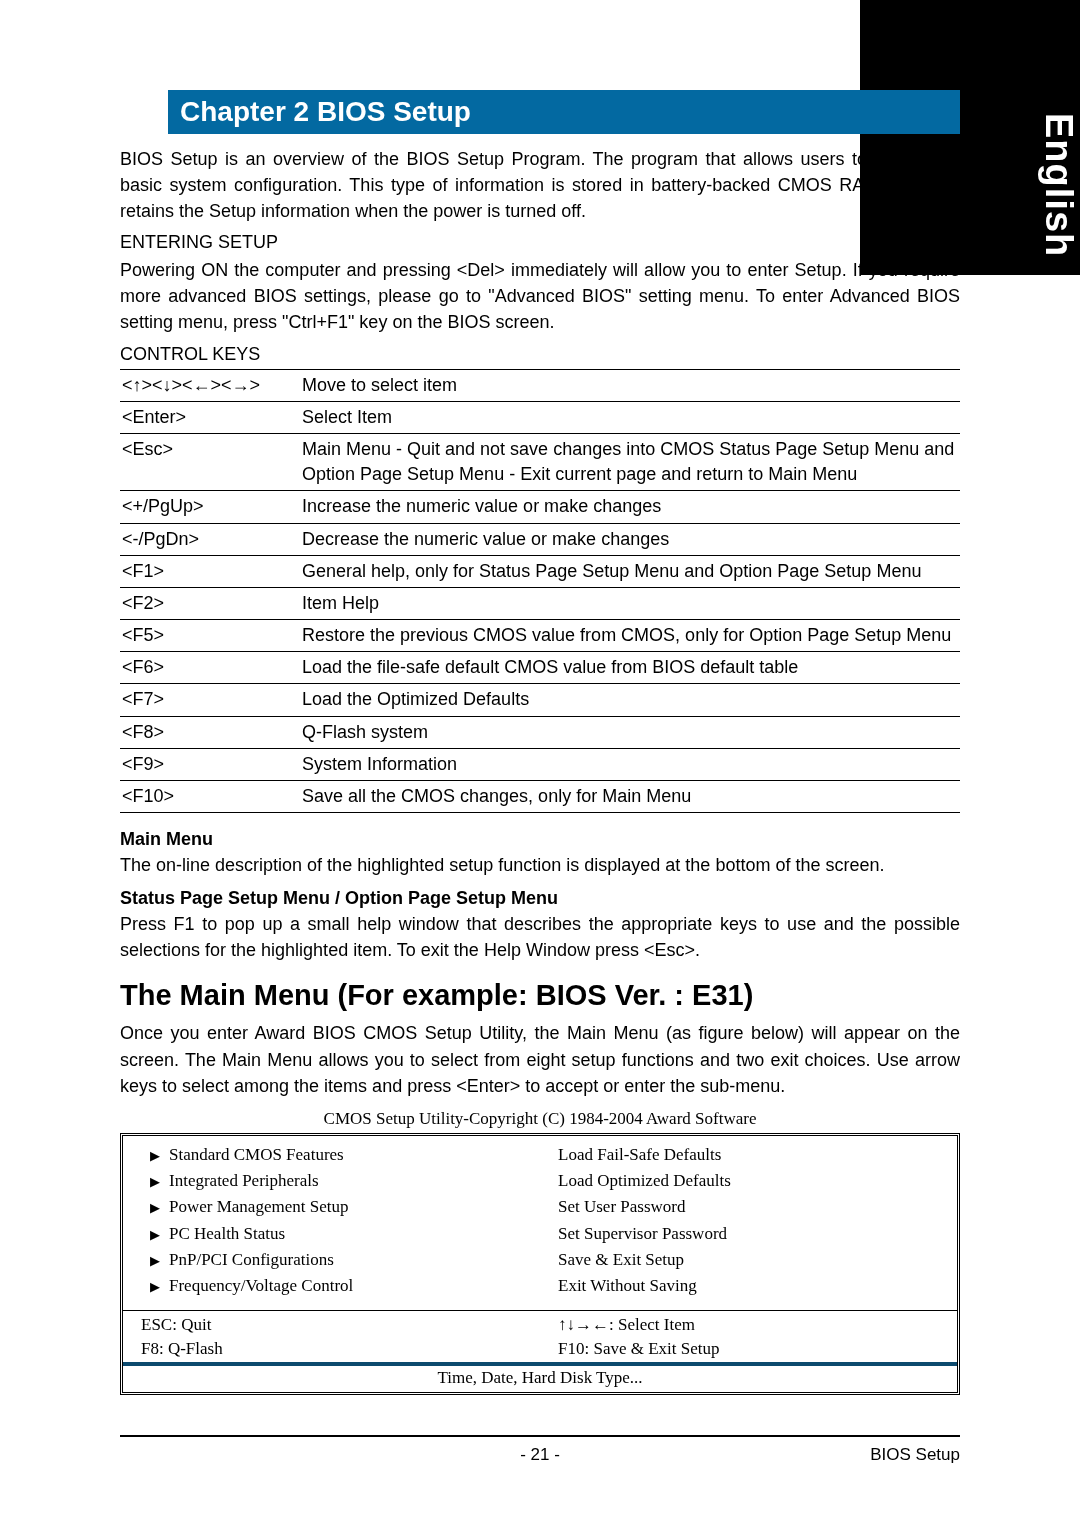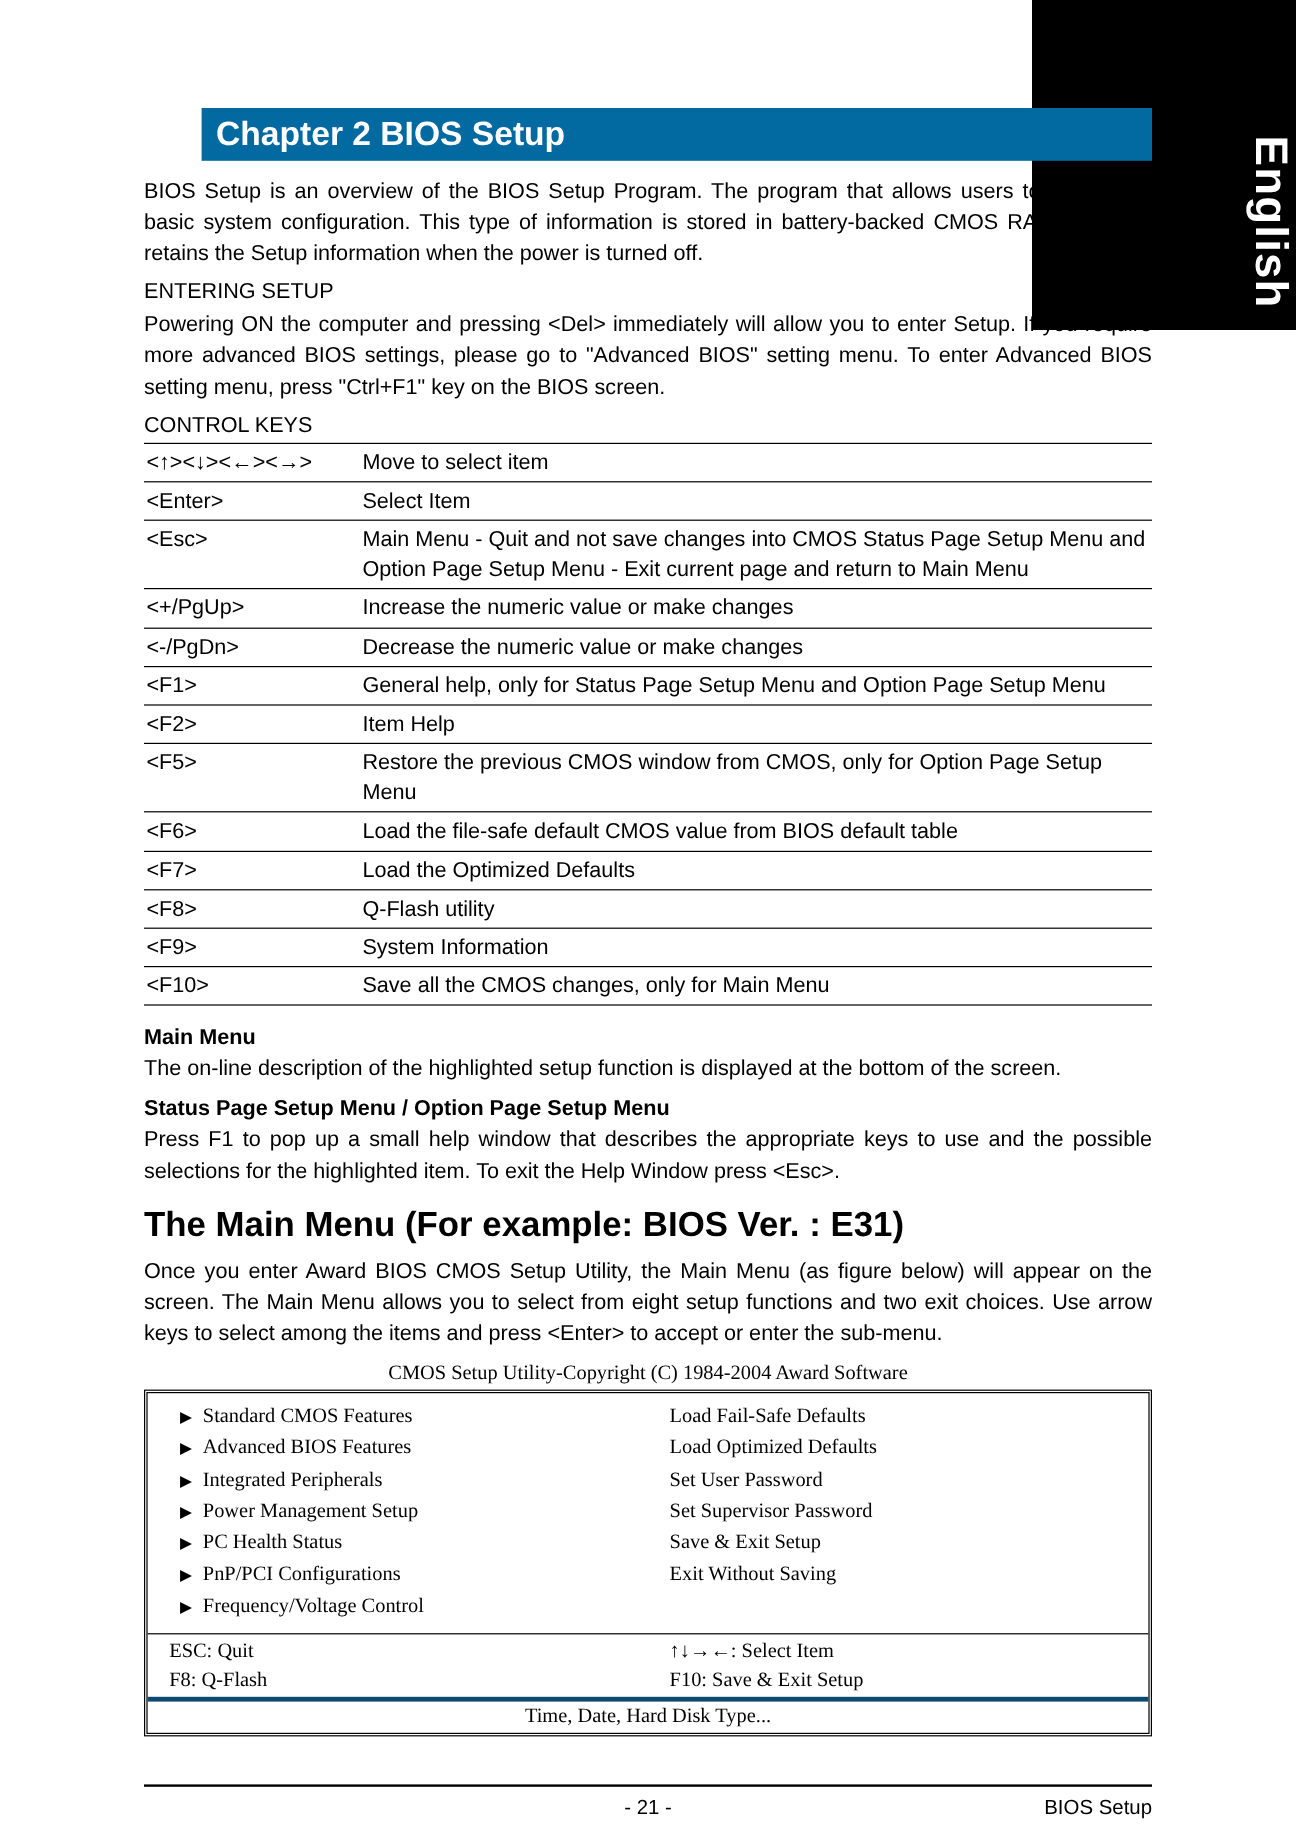--- a/index.html
+++ b/index.html
@@ -166,33 +166,33 @@
         <tr>
           <td class="k">&lt;F1&gt;</td>
           <td>General help, only for Status Page Setup Menu and Option Page Setup Menu</td>
         </tr>
         <tr>
           <td class="k">&lt;F2&gt;</td>
           <td>Item Help</td>
         </tr>
         <tr>
           <td class="k">&lt;F5&gt;</td>
-          <td>Restore the previous CMOS window from CMOS, only for Option Page Setup Menu</td>
+          <td>Restore the previous CMOS value from CMOS, only for Option Page Setup Menu</td>
         </tr>
         <tr>
           <td class="k">&lt;F6&gt;</td>
           <td>Load the file-safe default CMOS value from BIOS default table</td>
         </tr>
         <tr>
           <td class="k">&lt;F7&gt;</td>
           <td>Load the Optimized Defaults</td>
         </tr>
         <tr>
           <td class="k">&lt;F8&gt;</td>
-          <td>Q-Flash utility</td>
+          <td>Q-Flash system</td>
         </tr>
         <tr>
           <td class="k">&lt;F9&gt;</td>
           <td>System Information</td>
         </tr>
         <tr>
           <td class="k">&lt;F10&gt;</td>
           <td>Save all the CMOS changes, only for Main Menu</td>
         </tr>
       </tbody>
@@ -206,21 +206,20 @@
 
   <h2 class="mainmenu">The Main Menu (For example: BIOS Ver. : E31)</h2>
   <p class="body-text">Once you enter Award BIOS CMOS Setup Utility, the Main Menu (as figure below) will appear on the screen. The Main Menu allows you to select from eight setup functions and two exit choices. Use arrow keys to select among the items and press &lt;Enter&gt; to accept or enter the sub-menu.</p>
 
   <div class="cmos-caption">CMOS Setup Utility-Copyright (C) 1984-2004 Award Software</div>
 
   <div class="cmos-box">
     <div class="cmos-top">
       <div class="cmos-col" id="cmos-left">
           <div class="cmos-item"><span class="tri">▶</span>Standard CMOS Features</div>
-          <div class="cmos-item"><span class="tri">▶</span>Advanced BIOS Features</div>
           <div class="cmos-item"><span class="tri">▶</span>Integrated Peripherals</div>
           <div class="cmos-item"><span class="tri">▶</span>Power Management Setup</div>
           <div class="cmos-item"><span class="tri">▶</span>PC Health Status</div>
           <div class="cmos-item"><span class="tri">▶</span>PnP/PCI Configurations</div>
           <div class="cmos-item"><span class="tri">▶</span>Frequency/Voltage Control</div>
         </div>
       <div class="cmos-col" id="cmos-right">
           <div class="cmos-item">Load Fail-Safe Defaults</div>
           <div class="cmos-item">Load Optimized Defaults</div>
           <div class="cmos-item">Set User Password</div>

